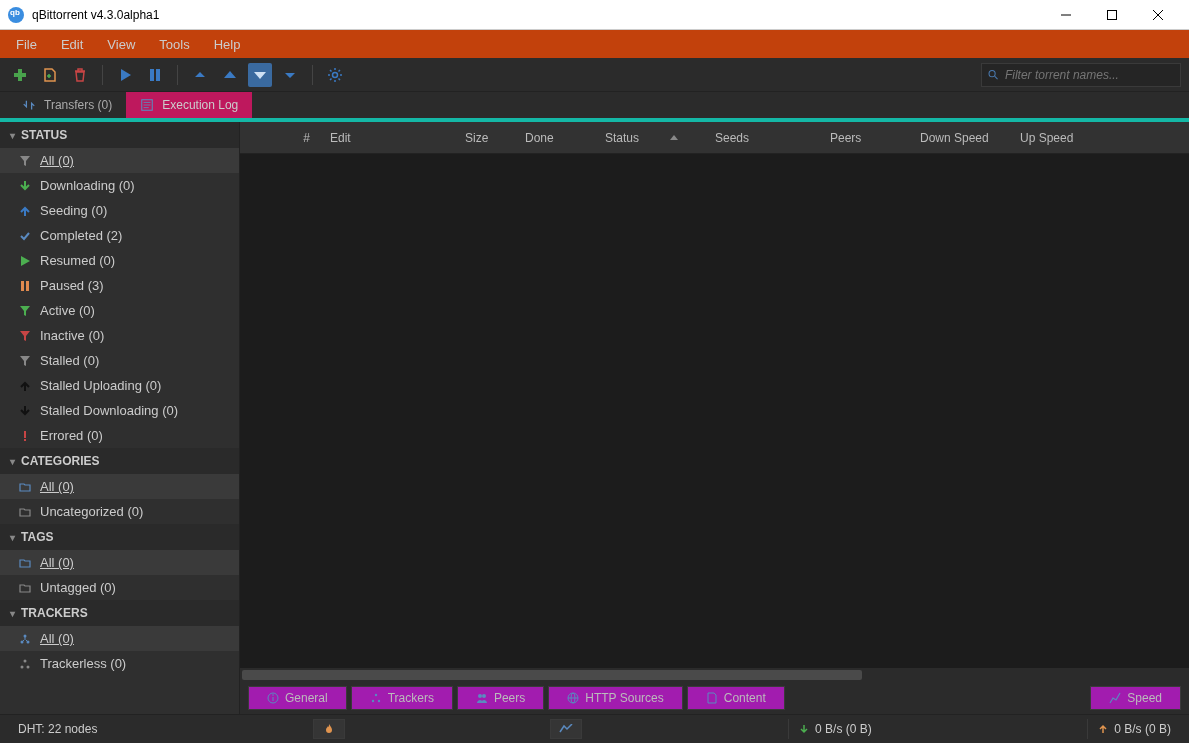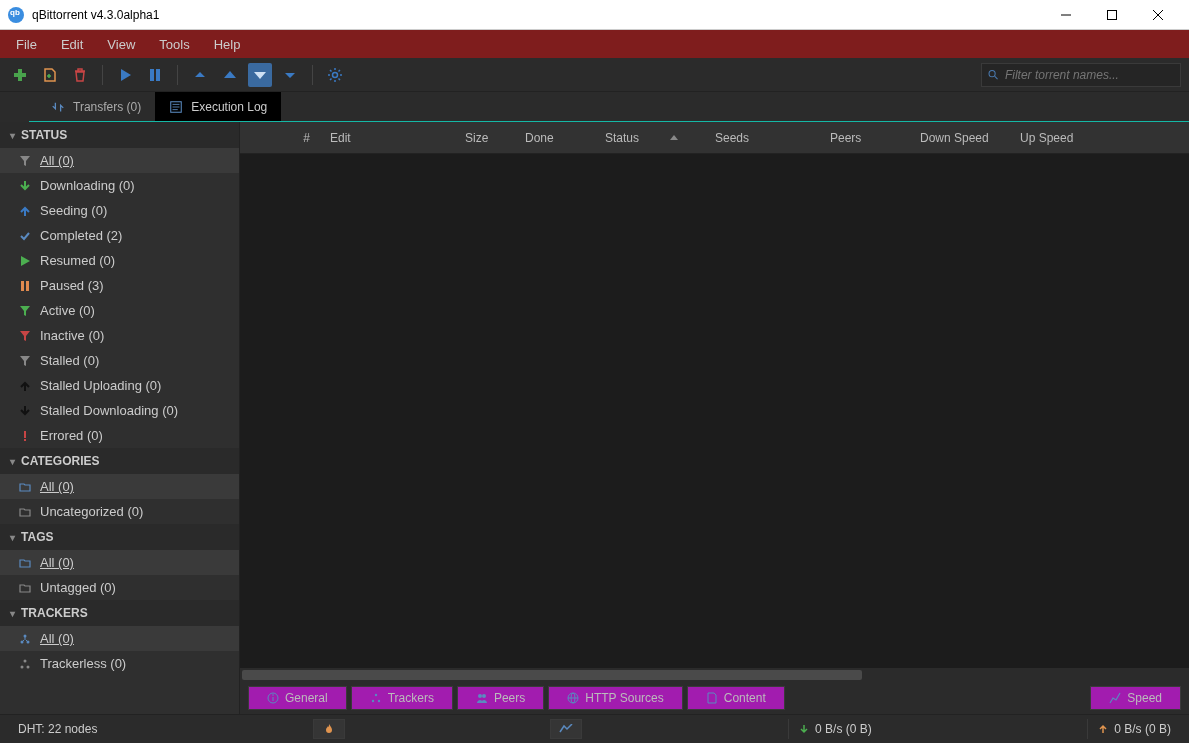--- a/index.html
+++ b/index.html
@@ -6,34 +6,34 @@
 body { width: 1189px; height: 743px; background: #2b2b2b; color: #b8b8b8; font-size: 13px; overflow: hidden; }
 
 .titlebar { height: 30px; background: #fff; color: #000; display: flex; align-items: center; padding: 0 8px; border-bottom: 1px solid #ccc; }
 .titlebar .app-icon { width: 16px; height: 16px; border-radius: 50%; background: #3a8de0; margin-right: 8px; position: relative; }
 .titlebar .app-icon::after { content: "qb"; font-size: 8px; font-weight: bold; color: #fff; position: absolute; left: 2px; top: 1px; }
 .titlebar .title { flex: 1; font-size: 12px; }
 .titlebar .win-controls { display: flex; }
 .titlebar .win-btn { width: 46px; height: 30px; display: flex; align-items: center; justify-content: center; font-size: 14px; }
 .titlebar .win-btn svg { width: 10px; height: 10px; }
 
-.menubar { height: 28px; background: #7f1d1d; display: flex; align-items: center; padding: 0 6px; gap: 4px; }
+.menubar { height: 28px; background: #c2410c; display: flex; align-items: center; padding: 0 6px; gap: 4px; }
 .menubar .menu-item { padding: 4px 10px; color: #ccc; font-size: 13px; }
 
 .toolbar { height: 34px; background: #2b2b2b; display: flex; align-items: center; padding: 0 8px; gap: 6px; border-bottom: 1px solid #222; }
 .toolbar .tb-btn { width: 24px; height: 24px; display: flex; align-items: center; justify-content: center; border-radius: 2px; }
 .toolbar .tb-btn.active { background: #3a6aa0; }
 .toolbar .tb-sep { width: 1px; height: 20px; background: #444; margin: 0 4px; }
 .toolbar .spacer { flex: 1; }
 .toolbar .search { width: 200px; height: 24px; background: #252525; border: 1px solid #3a3a3a; display: flex; align-items: center; padding: 0 6px; gap: 6px; }
 .toolbar .search input { background: transparent; border: none; outline: none; color: #888; font-size: 12px; width: 100%; font-style: italic; }
 
-.tabs { height: 30px; display: flex; padding-left: 8px; border-bottom: 1px solid #14b8a6; margin-left: 29px; }
+.tabs { height: 30px; display: flex; padding-left: 8px; border-bottom: 4px solid #14b8a6; }
 .tab { padding: 6px 14px; display: flex; align-items: center; gap: 8px; color: #aaa; font-size: 12px; }
-.tab.active { background: #000000; color: #ccc; }
+.tab.active { background: #be185d; color: #ccc; }
 
 .main { display: flex; height: 592px; }
 
 .sidebar { width: 240px; background: #2f2f2f; overflow-y: auto; border-right: 1px solid #222; }
 .sidebar::-webkit-scrollbar { width: 12px; }
 .sidebar::-webkit-scrollbar-track { background: #2f2f2f; }
 .sidebar::-webkit-scrollbar-thumb { background: #4a4a4a; border-radius: 2px; }
 .side-section-header { padding: 6px 10px; font-weight: bold; font-size: 12px; color: #ccc; display: flex; align-items: center; gap: 6px; background: #2a2a2a; }
 .side-item { padding: 5px 10px 5px 18px; display: flex; align-items: center; gap: 8px; font-size: 13px; color: #ccc; }
 .side-item.selected { background: #3a3a3a; text-decoration: underline; }

